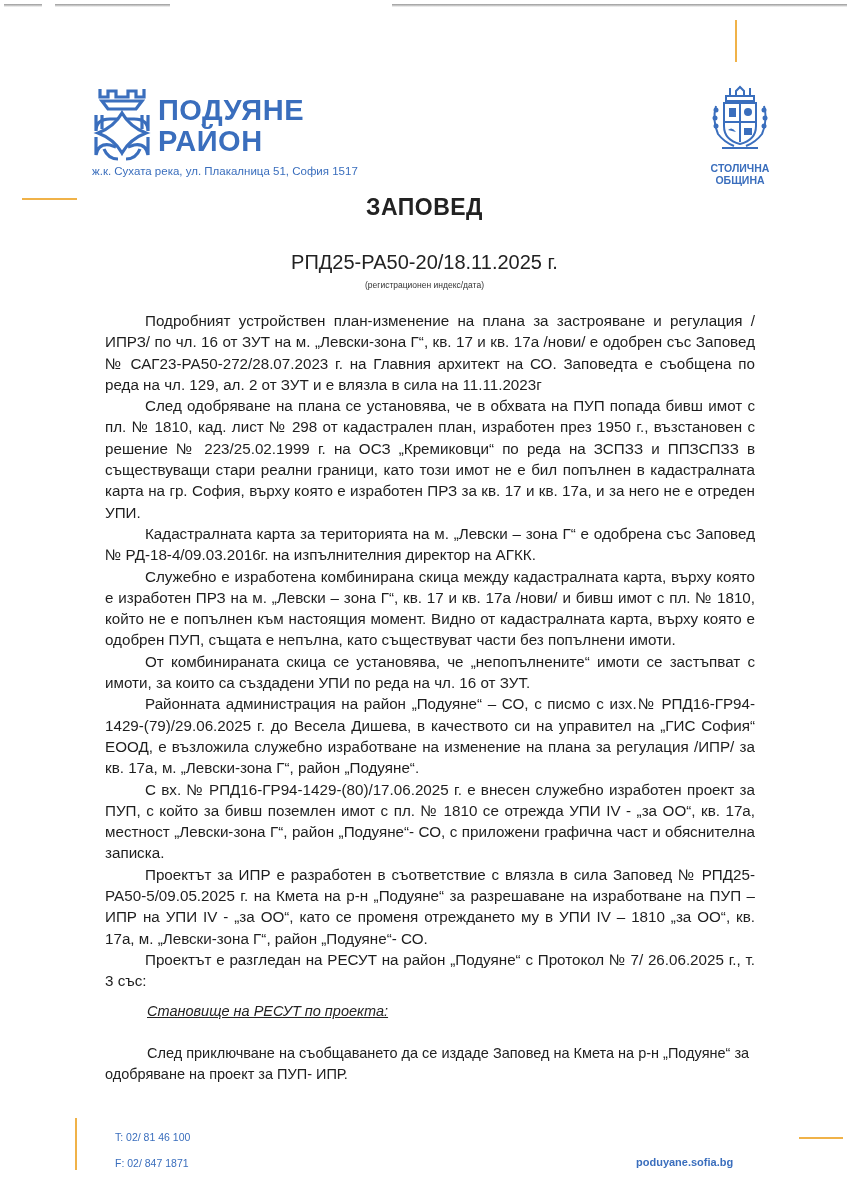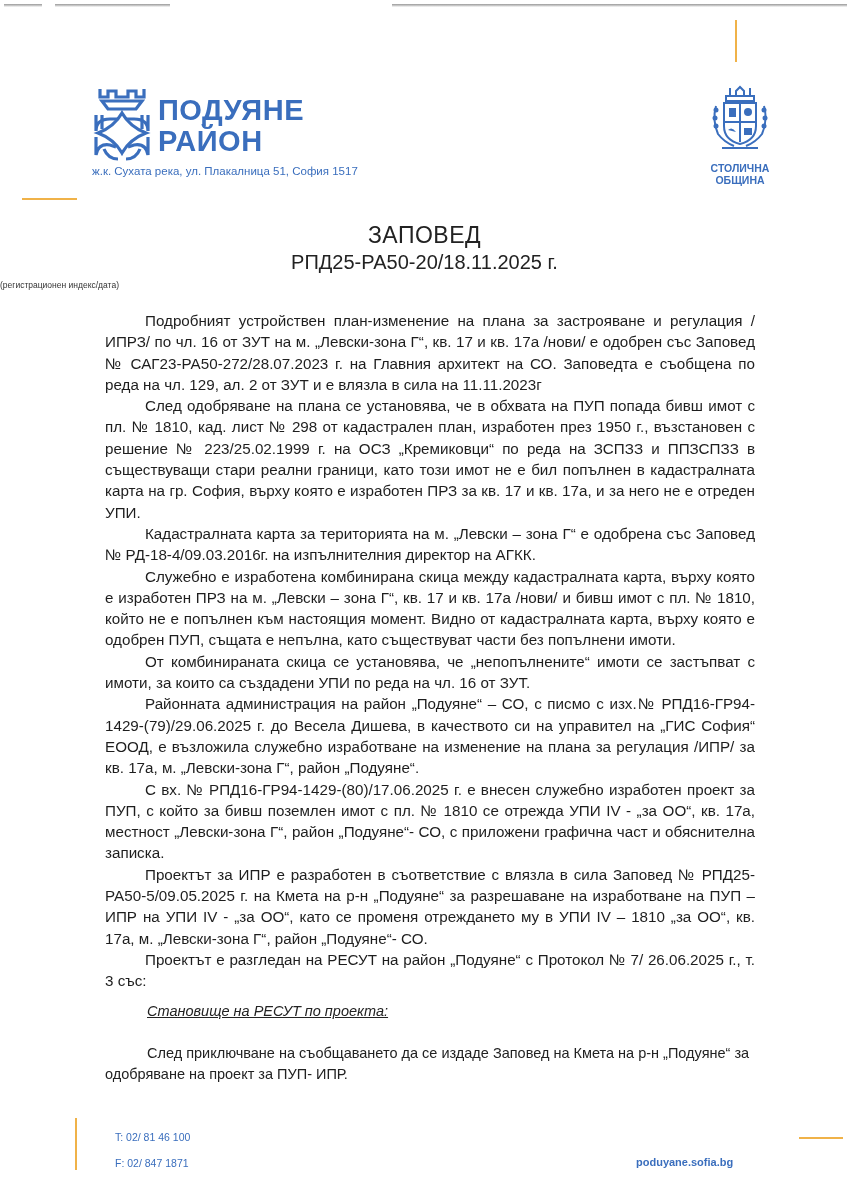--- a/index.html
+++ b/index.html
@@ -16,24 +16,24 @@
   .logo-title { position: absolute; left: 66px; top: 12px; color: #3a6ebd; font-weight: bold;
                 font-size: 29px; line-height: 31px; letter-spacing: 0.5px; }
   .logo-address { position: absolute; left: 0; top: 82px; color: #3a6ebd; font-size: 11.5px; white-space: nowrap; }
 
   .logo-right { position: absolute; left: 700px; top: 84px; width: 80px; height: 105px; text-align: center; }
   .coat { width: 60px; height: 70px; margin: 0 auto; display: block; }
   .coat-label { color: #3a6ebd; font-weight: bold; font-size: 10.5px; line-height: 12px; margin-top: 8px; }
 
   
   .doc-title { position: absolute; left: 0; width: 849px; top: 194px; text-align: center;
-               font-weight: normal; font-size: 23px; letter-spacing: 0.5px; color: #222; margin-top: 28px; }
+               font-weight: bold; font-size: 23px; letter-spacing: 0.5px; color: #222; }
   .reg-number { position: absolute; left: 0; width: 849px; top: 251px; text-align: center;
                 font-size: 20px; color: #222; }
-  .reg-caption { position: absolute; left: 0; width: 849px; top: 280px; text-align: left;
+  .reg-caption { position: absolute; left: 0; width: 849px; top: 280px; text-align: center;
                  font-size: 8.5px; color: #333; }
 
   
   .body { position: absolute; left: 105px; top: 310px; width: 650px;
           font-size: 15.2px; line-height: 21.3px; color: #1e1e1e; }
   .body p { margin: 0; text-indent: 40px; text-align: justify; }
 
   .opinion-heading { position: absolute; left: 147px; top: 1003px; font-style: italic;
                      text-decoration: underline; font-size: 14.5px; color: #222; }
   .opinion-text { position: absolute; left: 105px; top: 1043px; width: 660px;

